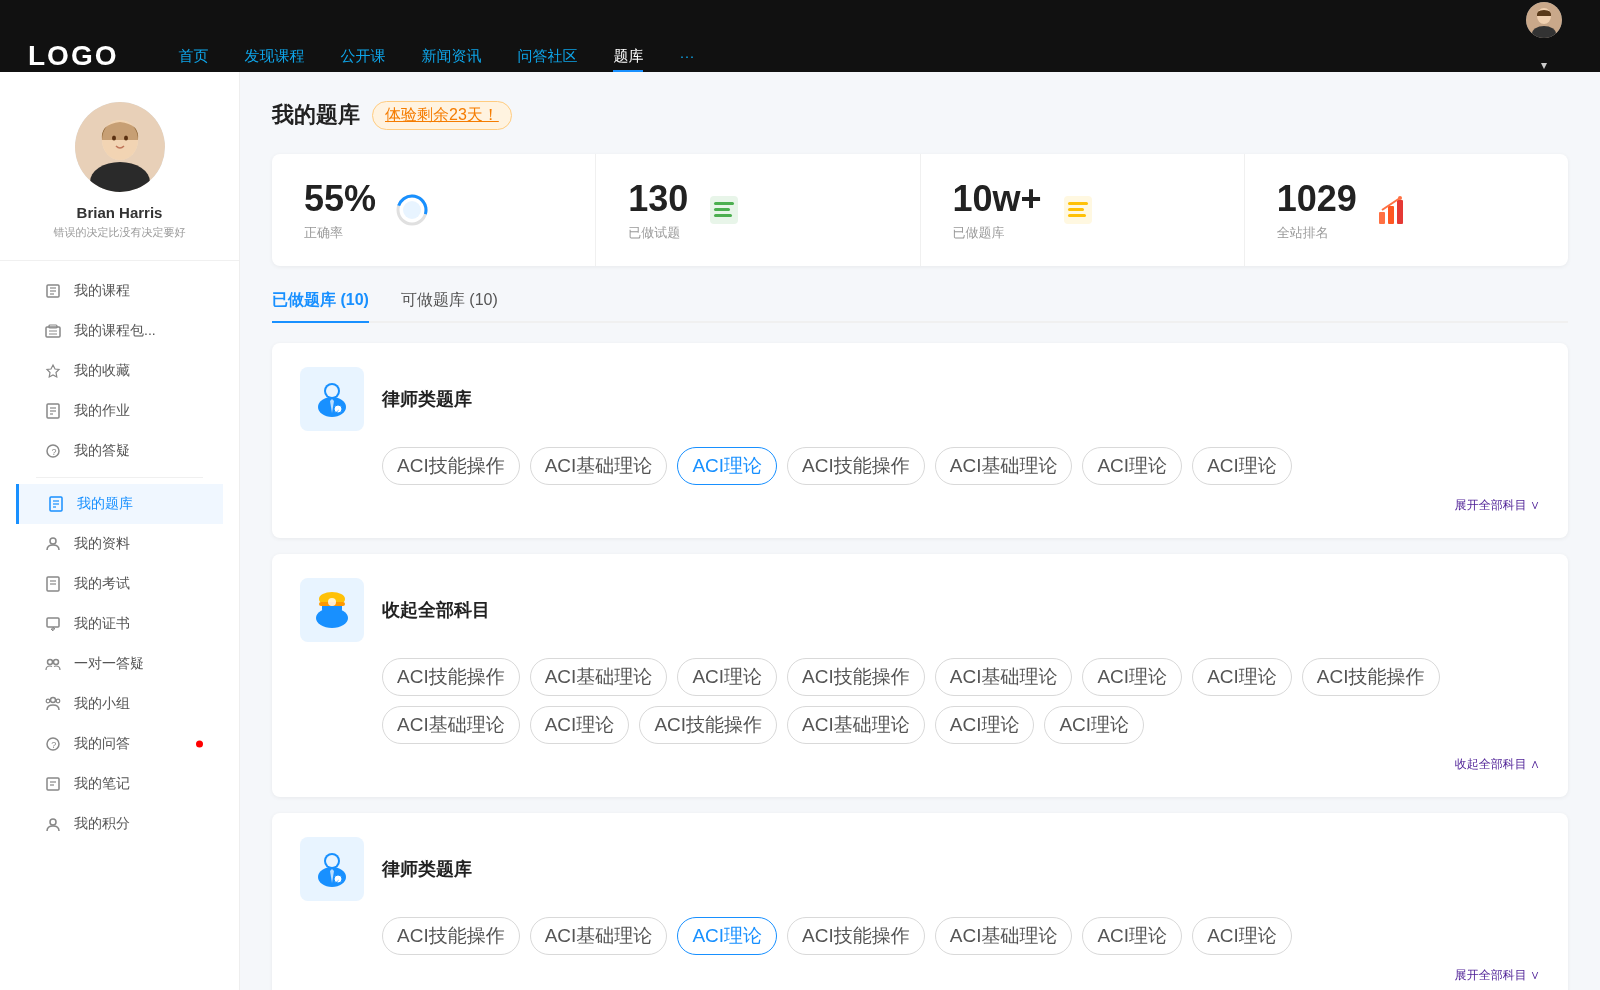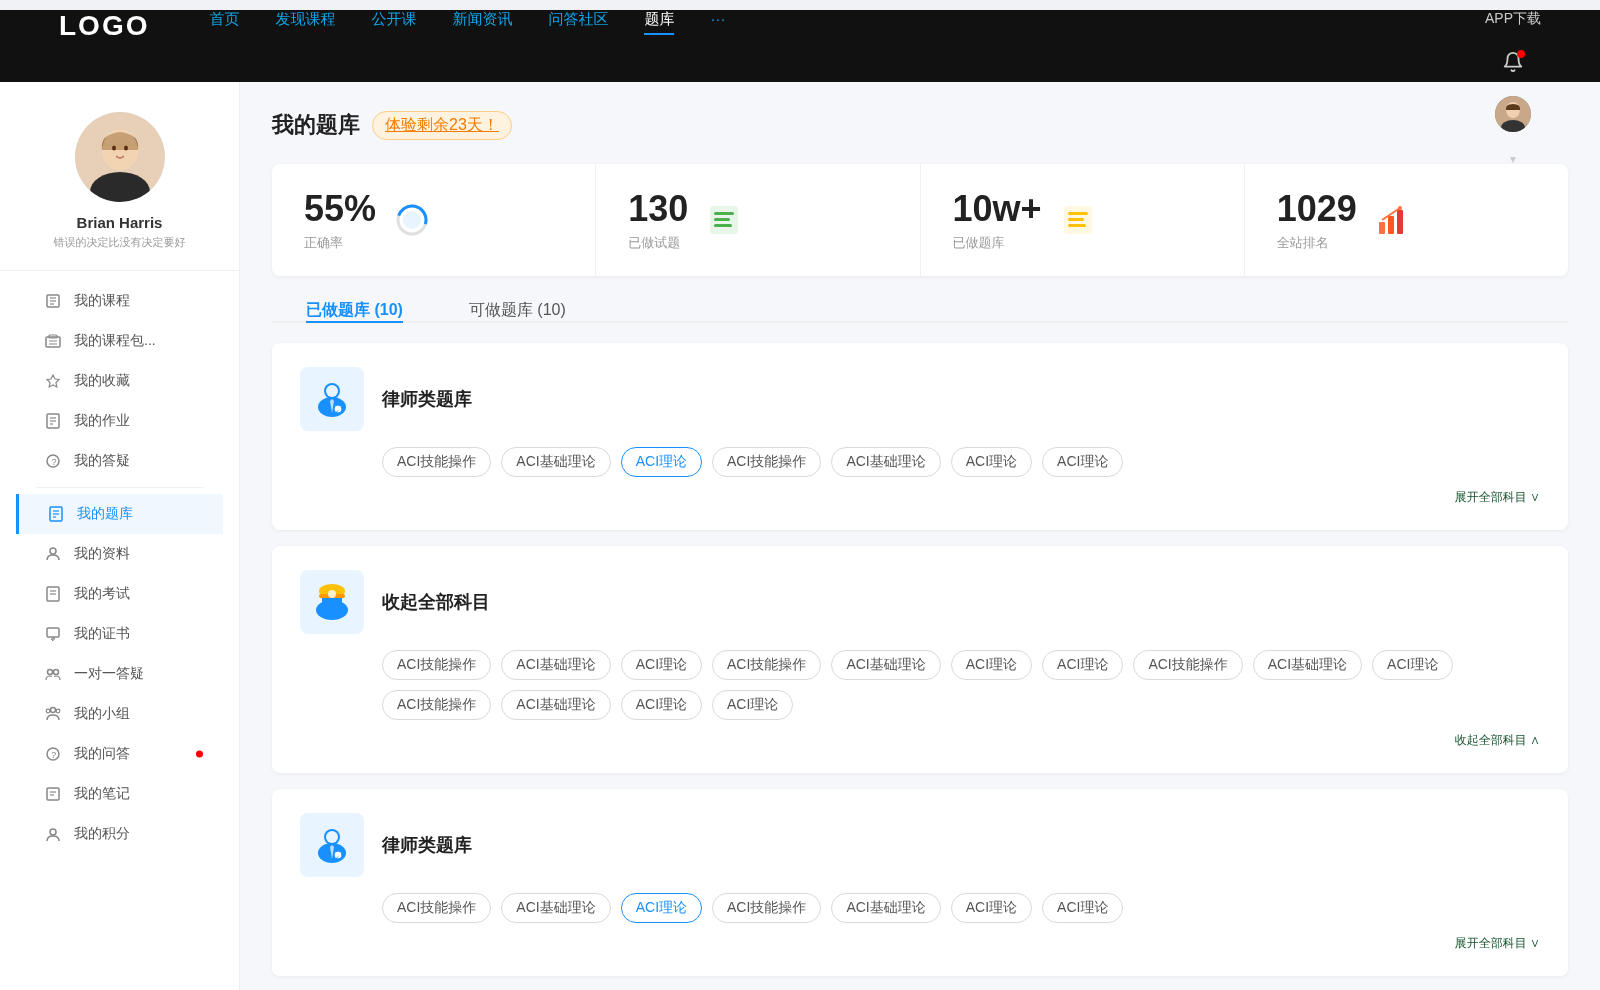--- a/index.html
+++ b/index.html
@@ -1,19 +1,19 @@
 <!DOCTYPE html>
 <html><head>
   <meta charset="utf-8">
   <style>
     * { margin: 0; padding: 0; box-sizing: border-box; }
     body { font-family: -apple-system, BlinkMacSystemFont, "PingFang SC", "Microsoft YaHei", sans-serif; background: #f0f2f5; width: 1600px; height: 990px; overflow: hidden; }
 
     
-    .nav { background: #111; height: 72px; display: flex; align-items: flex-start; padding: 0 59px; gap: 0; position: relative; margin-top: 10px; }
+    .nav { background: #111; height: 72px; display: flex; align-items: flex-end; padding: 0 28px; gap: 0; position: relative; }
     .nav-logo { color: #fff; font-size: 28px; font-weight: 900; letter-spacing: 2px; margin-right: 60px; }
     .nav-links { display: flex; gap: 36px; flex: 1; }
     .nav-link { color: #0ea5e9; font-size: 15px; cursor: pointer; text-decoration: none; padding-bottom: 4px; }
     .nav-link.active { color: #fff; border-bottom: 2px solid #1890ff; }
     .nav-right { display: flex; align-items: center; gap: 20px; margin-left: auto; flex-direction: column; }
     .nav-app-btn { color: #ccc; font-size: 14px; cursor: pointer; }
     .nav-bell { width: 28px; height: 28px; display: flex; align-items: center; justify-content: center; position: relative; cursor: pointer; }
     .nav-bell-dot { width: 8px; height: 8px; background: #f00; border-radius: 50%; position: absolute; top: 2px; right: 2px; }
     .nav-avatar { width: 36px; height: 36px; border-radius: 50%; background: #888; overflow: hidden; cursor: pointer; }
     .nav-chevron { color: #ccc; cursor: pointer; font-size: 12px; }
@@ -45,34 +45,34 @@
     .stats-row { display: flex; gap: 0; background: #fff; border-radius: 8px; margin-bottom: 24px; overflow: hidden; box-shadow: 0 1px 4px rgba(0,0,0,0.06); }
     .stat-item { flex: 1; padding: 24px 32px; display: flex; align-items: center; gap: 16px; border-right: 1px solid #f0f0f0; }
     .stat-item:last-child { border-right: none; }
     .stat-text {}
     .stat-value { font-size: 36px; font-weight: 700; color: #222; }
     .stat-label { font-size: 13px; color: #999; margin-top: 4px; }
     .stat-icon { width: 40px; height: 40px; display: flex; align-items: center; justify-content: center; }
 
     
     .tabs-row { display: flex; gap: 32px; margin-bottom: 20px; border-bottom: 2px solid #f0f0f0; }
-    .tab-item { font-size: 16px; color: #555; cursor: pointer; position: relative; margin-left: 34px; }
+    .tab-item { font-size: 16px; color: #555; padding-bottom: 10px; cursor: pointer; position: relative; }
     .tab-item.active { color: #1890ff; font-weight: 600; }
     .tab-item.active::after { content: ''; position: absolute; bottom: -2px; left: 0; right: 0; height: 2px; background: #1890ff; }
 
     
     .qb-card { background: #fff; border-radius: 8px; margin-bottom: 16px; padding: 24px 28px; box-shadow: 0 1px 4px rgba(0,0,0,0.06); }
     .qb-header { display: flex; align-items: center; gap: 18px; margin-bottom: 16px; }
     .qb-icon { width: 64px; height: 64px; background: #e8f4ff; border-radius: 8px; display: flex; align-items: center; justify-content: center; flex-shrink: 0; }
     .qb-name { font-size: 18px; font-weight: 700; color: #222; }
     .qb-tags { display: flex; flex-wrap: wrap; gap: 10px; padding-left: 82px; }
-    .tag { padding: 5px 14px; border: 1px solid #d9d9d9; border-radius: 20px; font-size: 14px; color: #555; cursor: pointer; background: #fff; }
+    .tag { padding: 5px 14px; border: 1px solid #d9d9d9; border-radius: 20px; font-size: 19px; color: #555; cursor: pointer; background: #fff; }
     .tag.active { border-color: #1890ff; color: #1890ff; background: #fff; }
     .qb-footer { text-align: right; margin-top: 10px; }
-    .expand-btn { font-size: 12px; color: #14532d; cursor: pointer; }
+    .expand-btn { font-size: 12px; color: #4c1d95; cursor: pointer; }
 
     
     ::-webkit-scrollbar { width: 6px; }
     ::-webkit-scrollbar-track { background: #f1f1f1; }
     ::-webkit-scrollbar-thumb { background: #ccc; border-radius: 3px; }
   </style>
 </head>
 <body>
 
 <nav class="nav">

